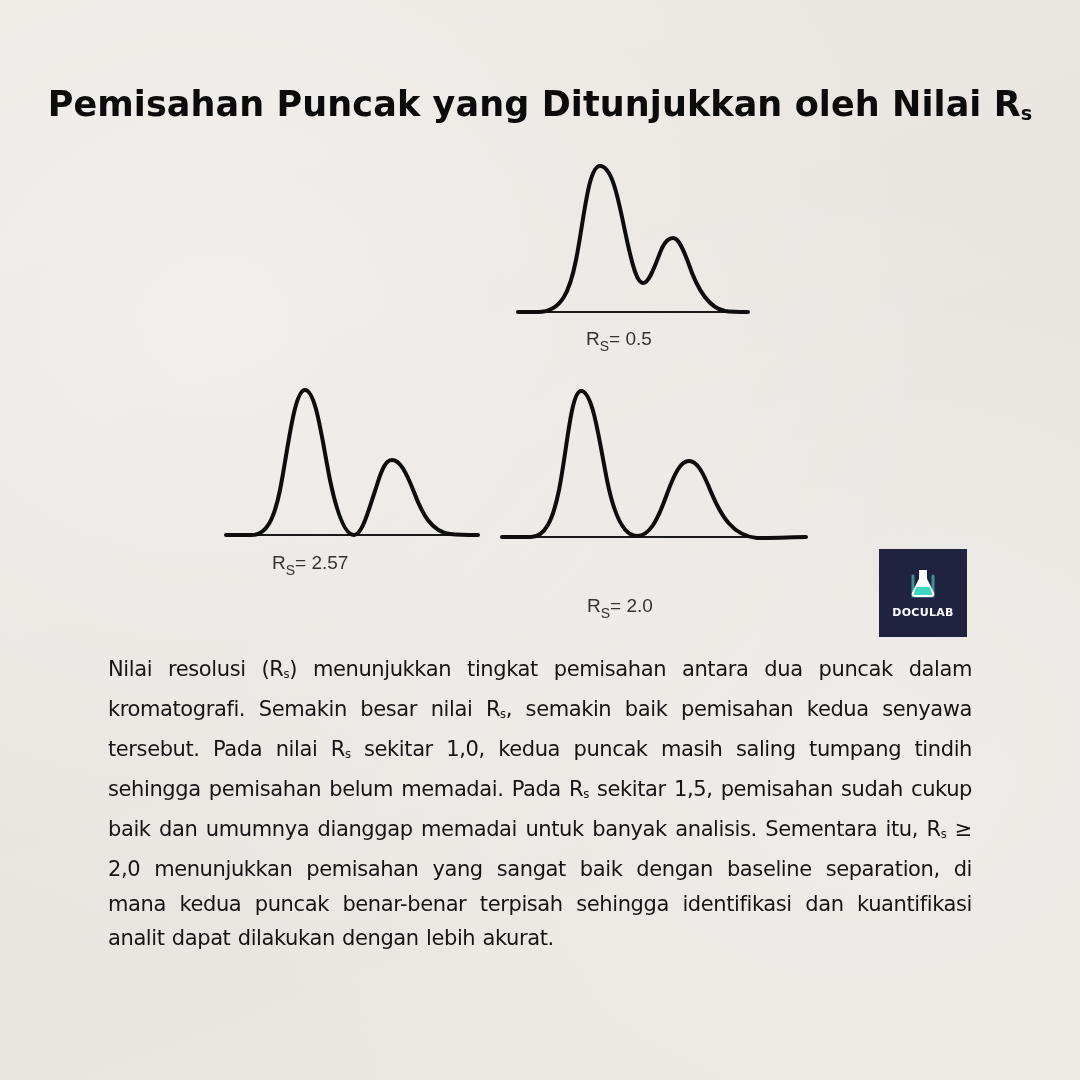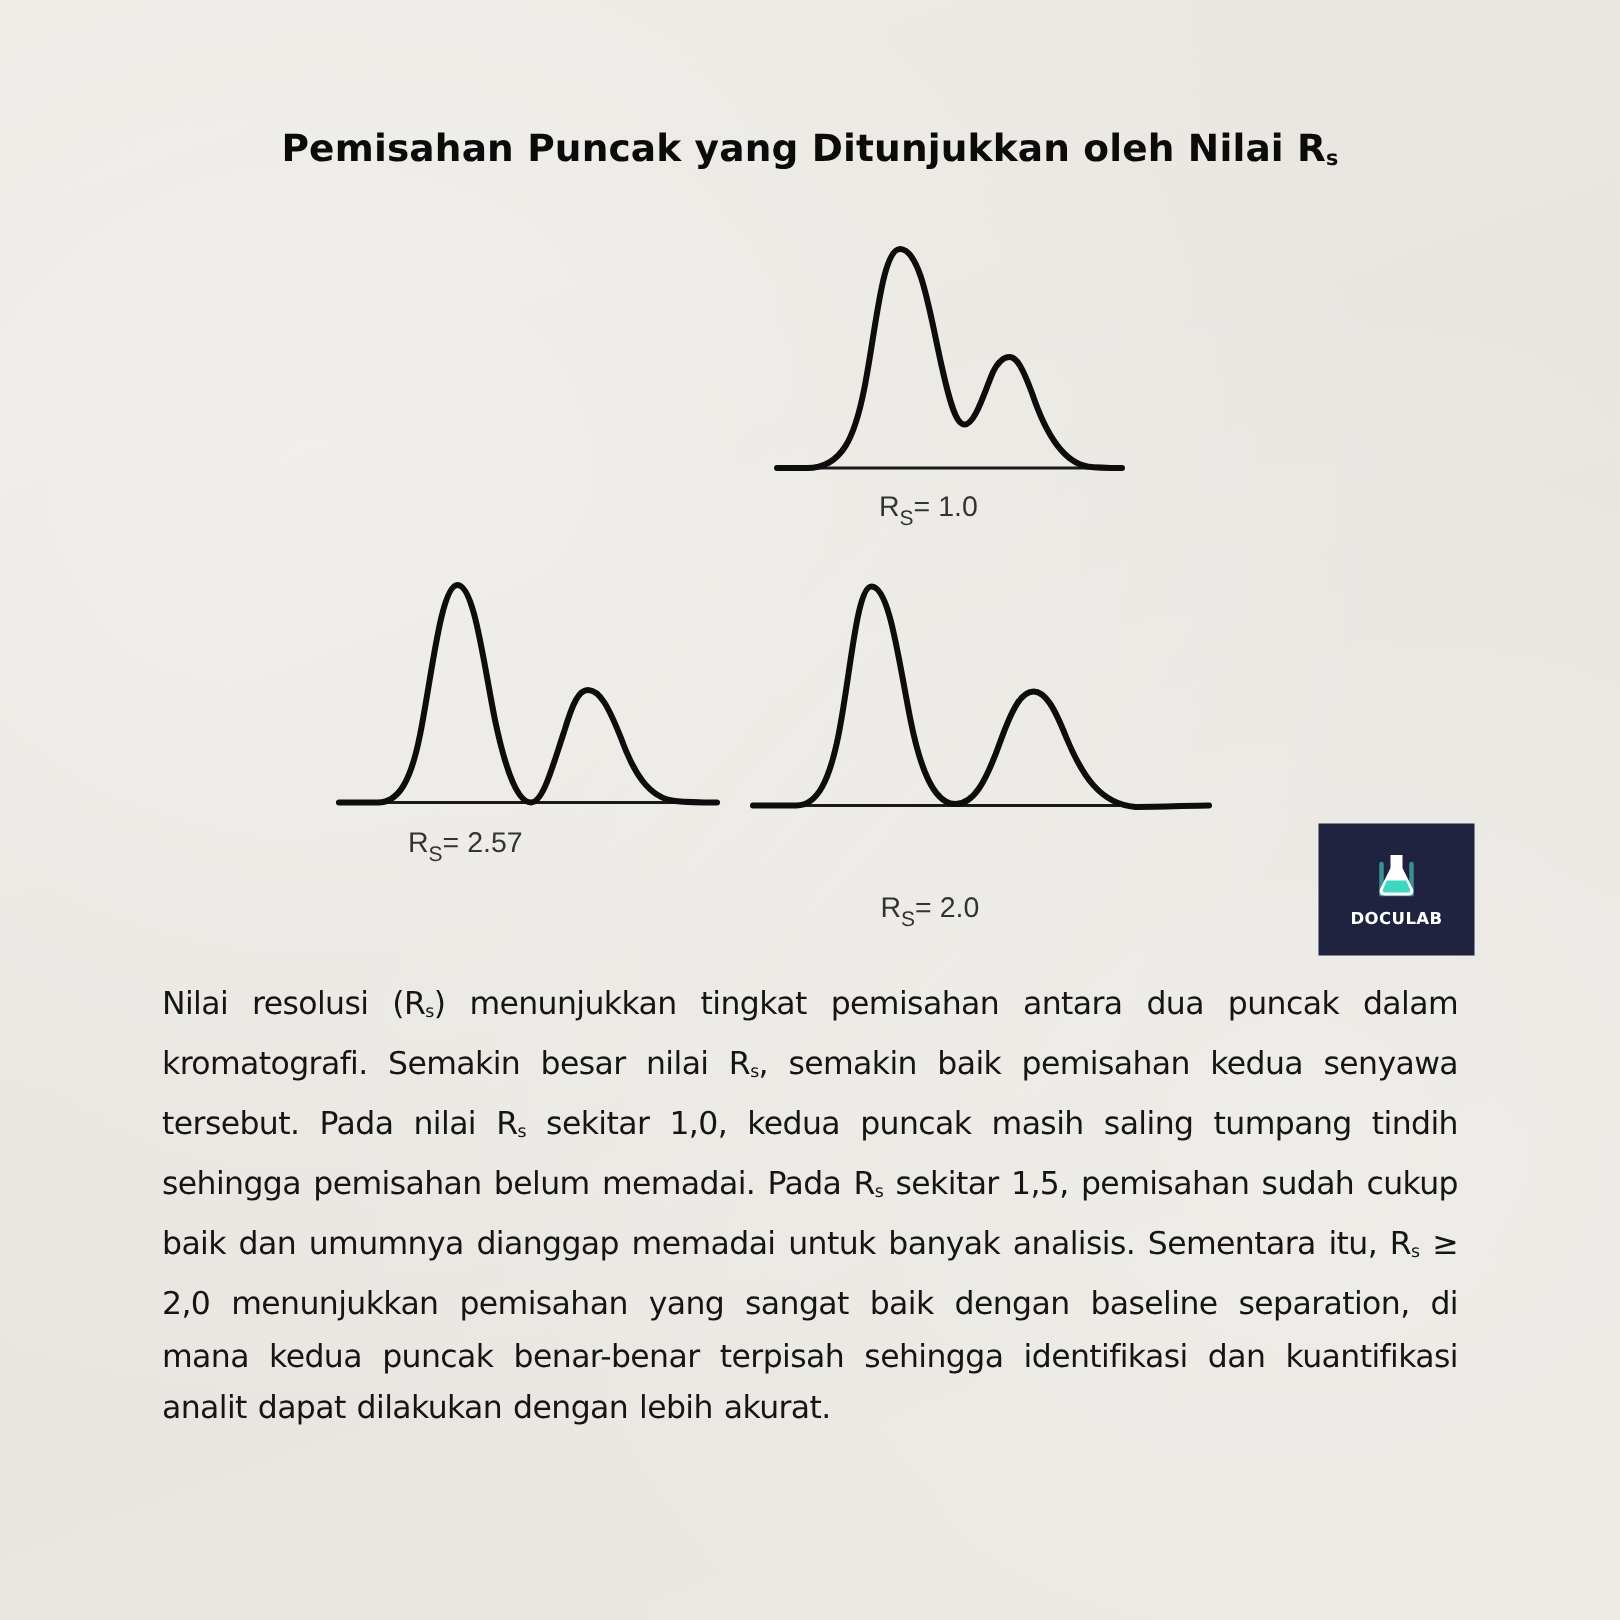--- a/index.html
+++ b/index.html
@@ -8,33 +8,33 @@
     background: #ebe8e3;
     background-image:
       radial-gradient(ellipse at 20% 30%, rgba(255,255,255,0.35), rgba(255,255,255,0) 60%),
       radial-gradient(ellipse at 80% 70%, rgba(255,255,255,0.25), rgba(255,255,255,0) 55%),
       linear-gradient(160deg, #ece9e4 0%, #e8e5e0 50%, #ebe8e3 100%);
     font-family: "Liberation Sans", "DejaVu Sans", sans-serif;
     color: #111;
   }
   .title {
     position: absolute; left: 0; top: 84px; width: 1080px;
-    text-align: center; font-weight: bold; font-size: 25px; letter-spacing: 0.1px;
+    text-align: center; font-weight: bold; font-size: 35px; letter-spacing: 0.1px;
     font-family: "DejaVu Sans", sans-serif; color: #0b0b0b;
   }
   .title sub, .body-text sub { font-size: 0.55em; vertical-align: -0.2em; }
   .plot { position: absolute; }
   .plot svg { display: block; overflow: visible; }
   .plot-label {
     position: absolute; font-family: "Liberation Sans", sans-serif; font-size: 19px; color: #333;
     white-space: nowrap;
   }
   .plot-label .sub { font-size: 14px; position: relative; top: 6px; }
   .logo {
-    position: absolute; left: 879px; top: 549px; width: 104px; height: 88px;
+    position: absolute; left: 879px; top: 549px; width: 88px; height: 88px;
     background: #1f2340; display: flex; flex-direction: column; align-items: center; justify-content: center;
   }
   .logo-text { color: #ffffff; font-weight: bold; font-size: 11px; letter-spacing: 0.3px; margin-top: 4px; font-family: "DejaVu Sans", sans-serif; }
   .body-text {
     position: absolute; left: 108px; top: 652px; width: 864px;
     font-family: "DejaVu Sans", sans-serif; font-size: 21px; line-height: 34.7px;
     text-align: justify; color: #151515; letter-spacing: -0.4px; word-spacing: 1px;
   }
 </style>
 </head>
@@ -45,21 +45,21 @@
 <div class="plot" style="left:510px; top:150px; width:250px; height:170px;">
   <svg width="250" height="170" viewBox="0 0 250 170">
     <line x1="8" y1="162" x2="238" y2="162" stroke="#1a1a1a" stroke-width="2"></line>
     <path d="M8,162 L28,162 C52,162 60,140 66,110 C74,70 78,16 90,16
              C104,16 110,60 118,95 C124,122 128,133 133,133
              C140,133 146,112 152,98 C156,90 160,88 163,88
              C168,88 172,96 178,112 C186,136 198,158 215,161 C222,162 230,162 238,162" fill="none" stroke="#0d0d0d" stroke-width="4" stroke-linejoin="round" stroke-linecap="round"></path>
   </svg>
 </div>
 <div class="plot-label" style="left:586px; top:328px;">
-  <span>R</span><span class="sub">S</span><span>= 1.0</span>
+  <span>R</span><span class="sub">S</span><span>= 0.5</span>
 </div>
 
 <div class="plot" style="left:220px; top:380px; width:270px; height:170px;">
   <svg width="270" height="170" viewBox="0 0 270 170">
     <line x1="6" y1="155" x2="258" y2="155" stroke="#1a1a1a" stroke-width="2"></line>
     <path d="M6,155 L32,155 C46,155 54,140 60,110 C68,70 74,10 85,10
              C96,10 102,60 110,100 C118,138 126,155 134,155
              C142,155 148,132 156,108 C162,88 166,80 172,80
              C180,80 186,92 194,112 C202,134 212,152 230,154 C240,155 250,155 258,155" fill="none" stroke="#0d0d0d" stroke-width="4" stroke-linejoin="round" stroke-linecap="round"></path>
   </svg>

